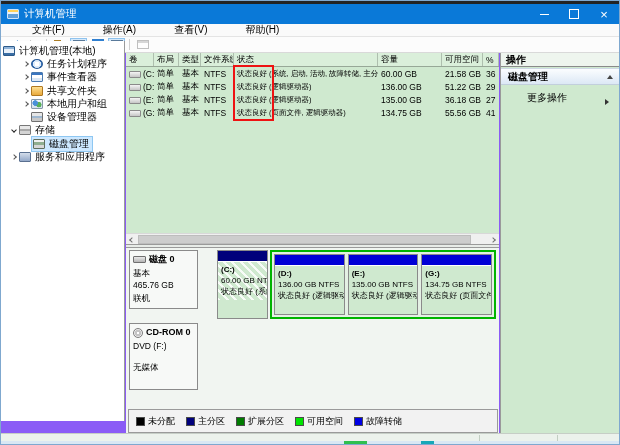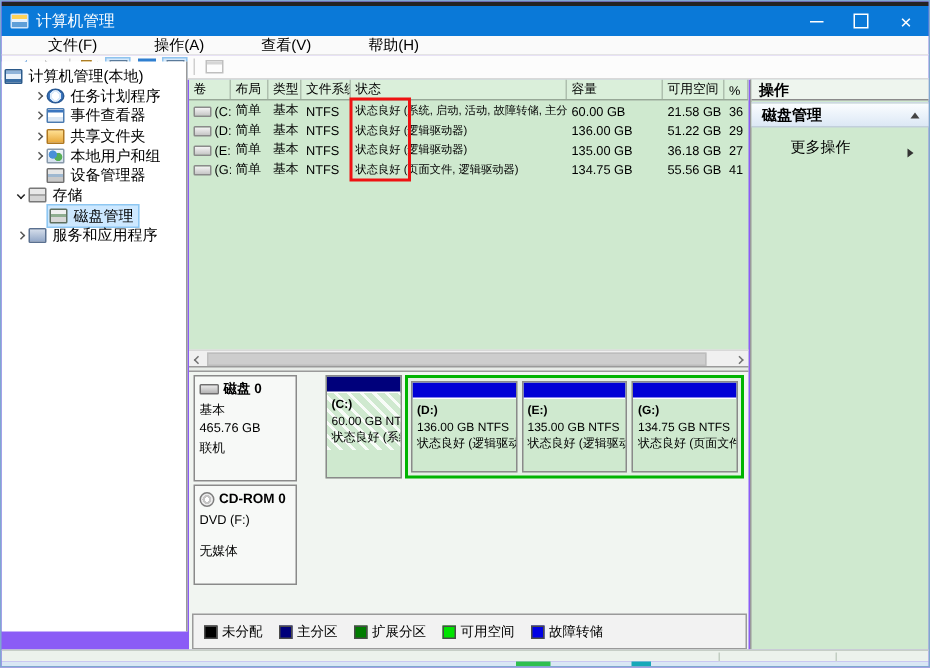--- a/index.html
+++ b/index.html
@@ -281,21 +281,21 @@
       <span class="harrow right">
           <i></i>
         </span>
     </div>
   </div>
 
   <div class="splitter"></div>
 
   <div class="disk-pane"></div>
 
-  <div class="dlabel" style="left:128px;top:249px;width:69px;height:71px;">
+  <div class="dlabel" style="left:128px;top:249px;width:69px;height:59px;">
     <div class="nrow">
         <span class="dico"></span>
         <span>磁盘 0</span>
       </div>
     <div>基本</div>
     <div>465.76 GB</div>
     <div>联机</div>
   </div>
 
   <div class="pcell part-c">

